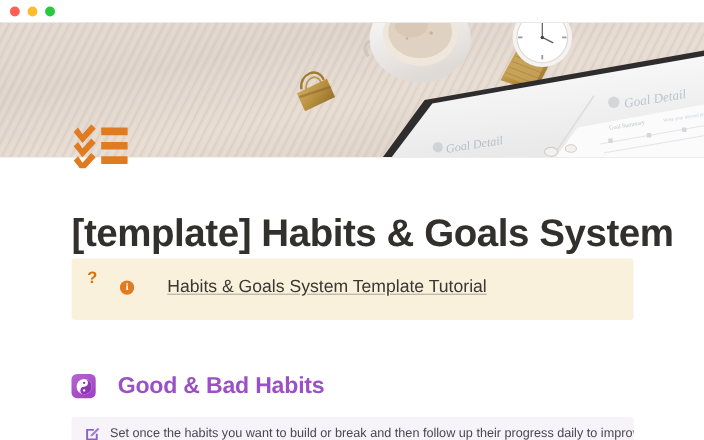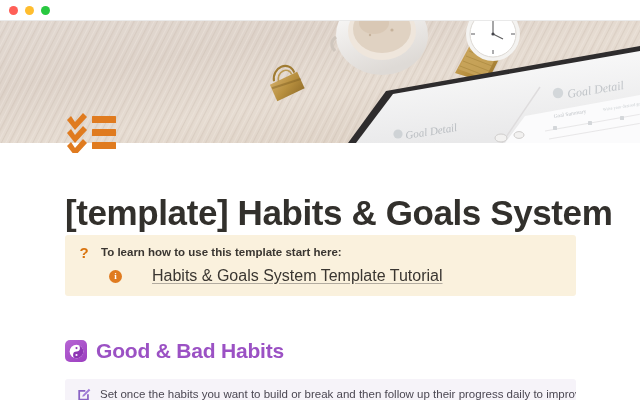--- a/index.html
+++ b/index.html
@@ -66,21 +66,21 @@
     line-height:13px; text-align:center; font-family:"Liberation Serif", serif;
   }
   .callout-link {
     font-size:16px; color:#3a3631; text-decoration:underline;
     text-decoration-color:#b3aca0; text-underline-offset:2px;margin-left:24px;
   }
 
   
   .section-head {
     position:absolute; left:65px; top:196px;
-    display:flex; align-items:center; gap:9px;
+    display:flex; align-items:center; gap:20px;
   }
   .emoji-badge {
     width:22px; height:22px; border-radius:5px;
     background:linear-gradient(145deg,#b765d4 0%,#9c3fc0 100%);
     display:flex; align-items:center; justify-content:center;
     font-size:15px; line-height:1; color:#ffffff;
   }
   .emoji-badge svg { display:block; }
   .section-title {
     font-size:21px; font-weight:bold; color:#9b51c4; letter-spacing:-0.2px;
@@ -234,21 +234,20 @@
     </svg>
   </div>
 
   <div class="page">
 
     <h1 class="page-title">[template] Habits &amp; Goals System</h1>
 
     <div class="callout-info">
       <div class="callout-q">?</div>
       <div class="callout-body">
-        <div class="callout-line1">To learn how to use this template start here:</div>
         <div class="callout-link-row">
           <span class="info-icon">i</span>
           <a class="callout-link" href="#">Habits &amp; Goals System Template Tutorial</a>
         </div>
       </div>
     </div>
 
     <div class="section-head">
       <span class="emoji-badge">
         <svg width="15" height="15" viewBox="0 0 24 24">

